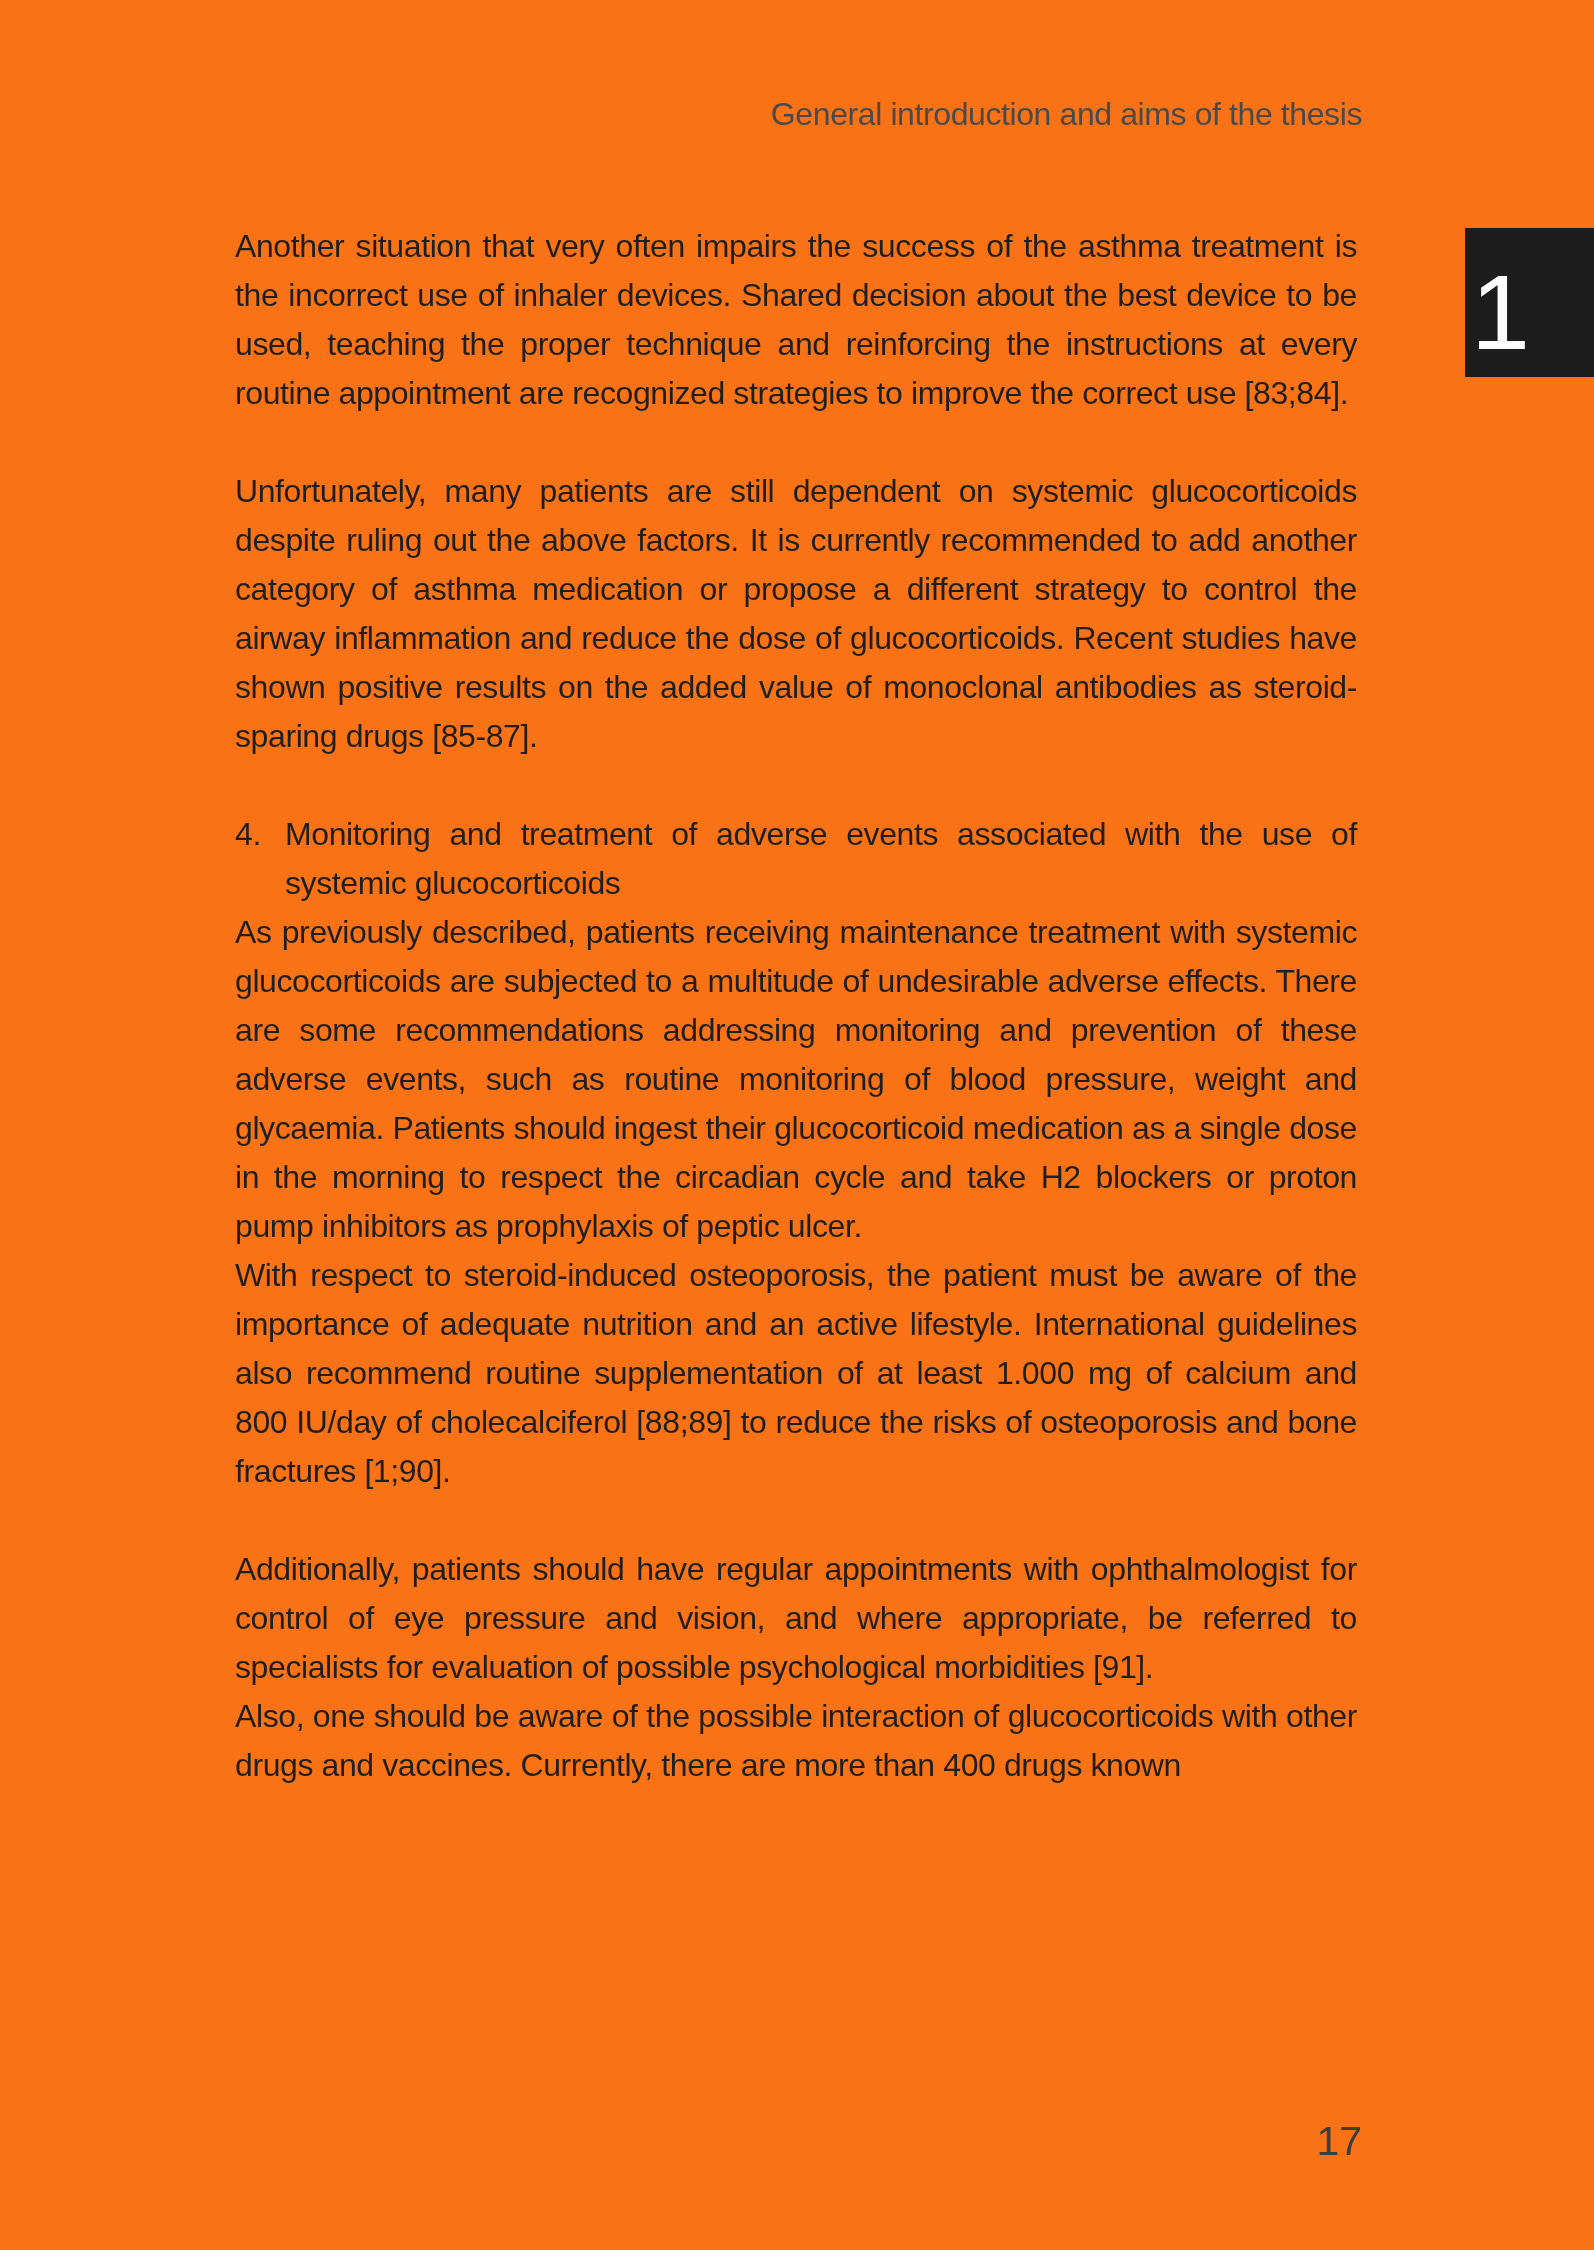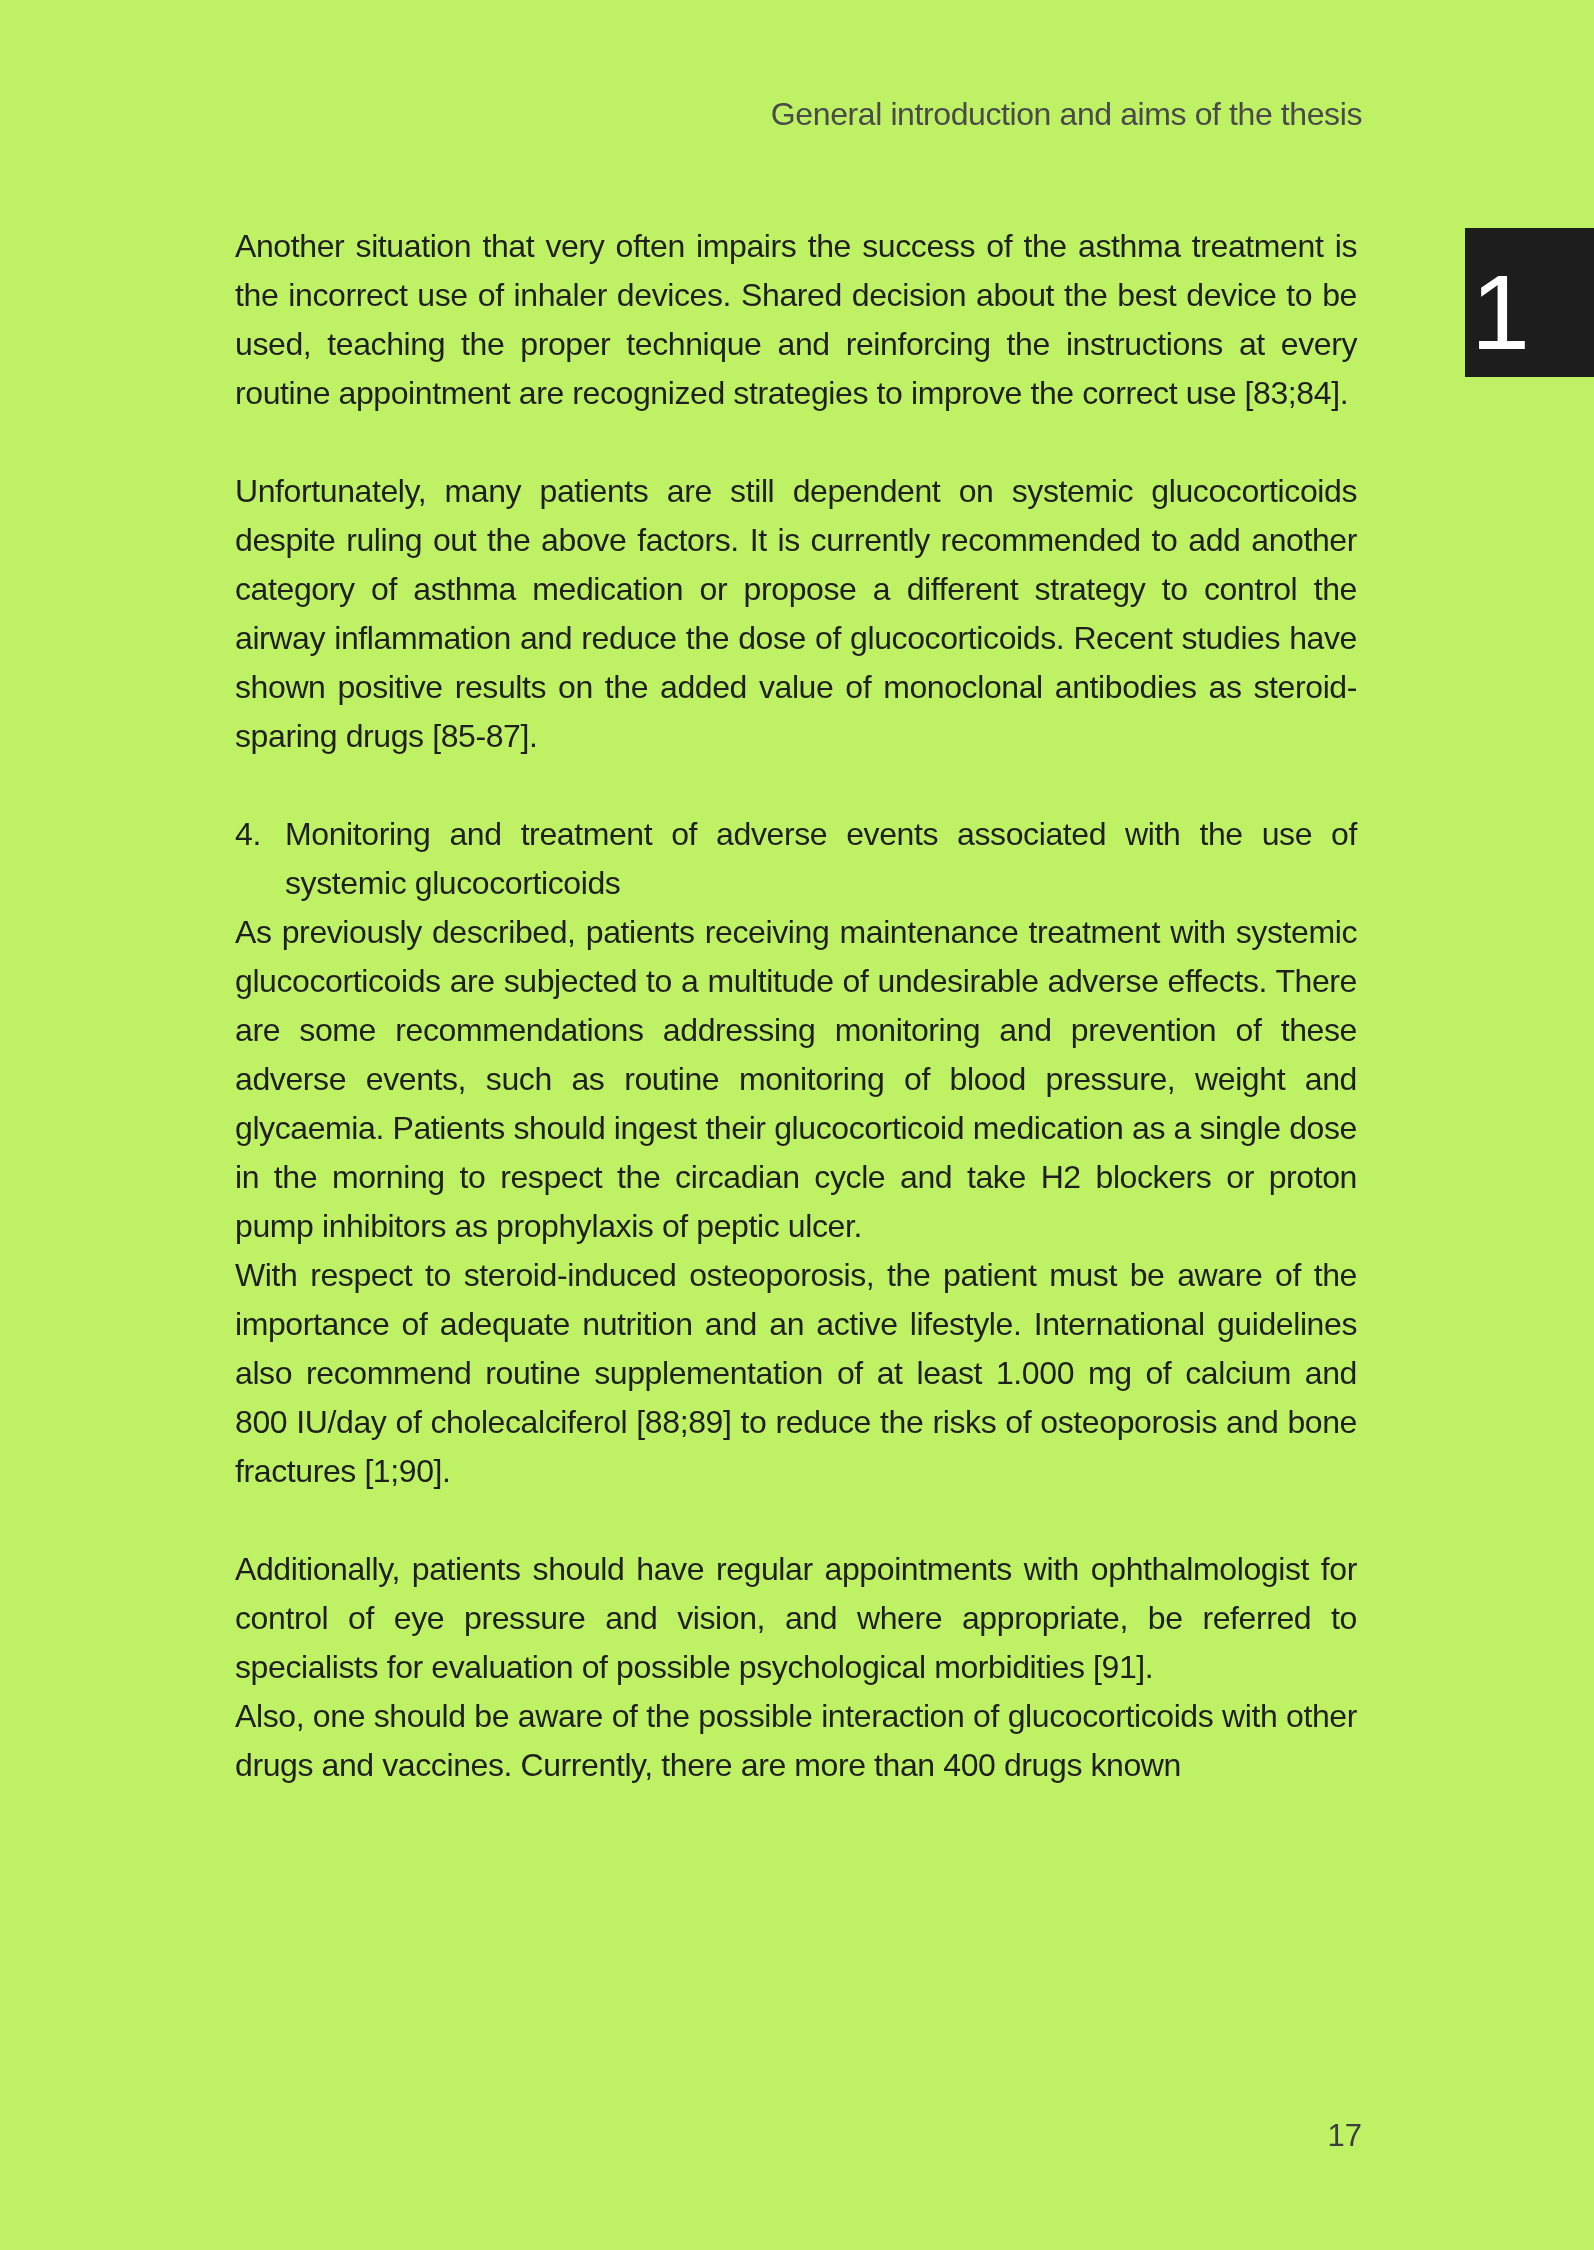--- a/index.html
+++ b/index.html
@@ -1,21 +1,21 @@
 <!DOCTYPE html>
 <html><head>
 <meta charset="utf-8">
 <style>
   * { margin: 0; padding: 0; box-sizing: border-box; }
   html, body { background: #ffffff; }
   .page {
     position: relative;
     width: 1594px;
     height: 2250px;
-    background: #bef264;
+    background: #f97316;
     overflow: hidden;
     font-family: "Liberation Sans", "DejaVu Sans", sans-serif;
     color: #1f1f1f;
   }
   .running-header {
     position: absolute;
     top: 96px;
     right: 232px;
     font-size: 32px;
     letter-spacing: -0.4px;
@@ -57,21 +57,21 @@
   }
   .section-heading .section-number {
     position: absolute;
     left: 0;
     top: 0;
   }
   .page-number {
     position: absolute;
     top: 2118px;
     right: 232px;
-    font-size: 31px;
+    font-size: 41px;
     color: #3d3d3d;
     text-align: center;
   }
 </style>
 </head>
 <body>
 
 <div class="page">
 
   <div class="running-header">General introduction and aims of the thesis</div>

